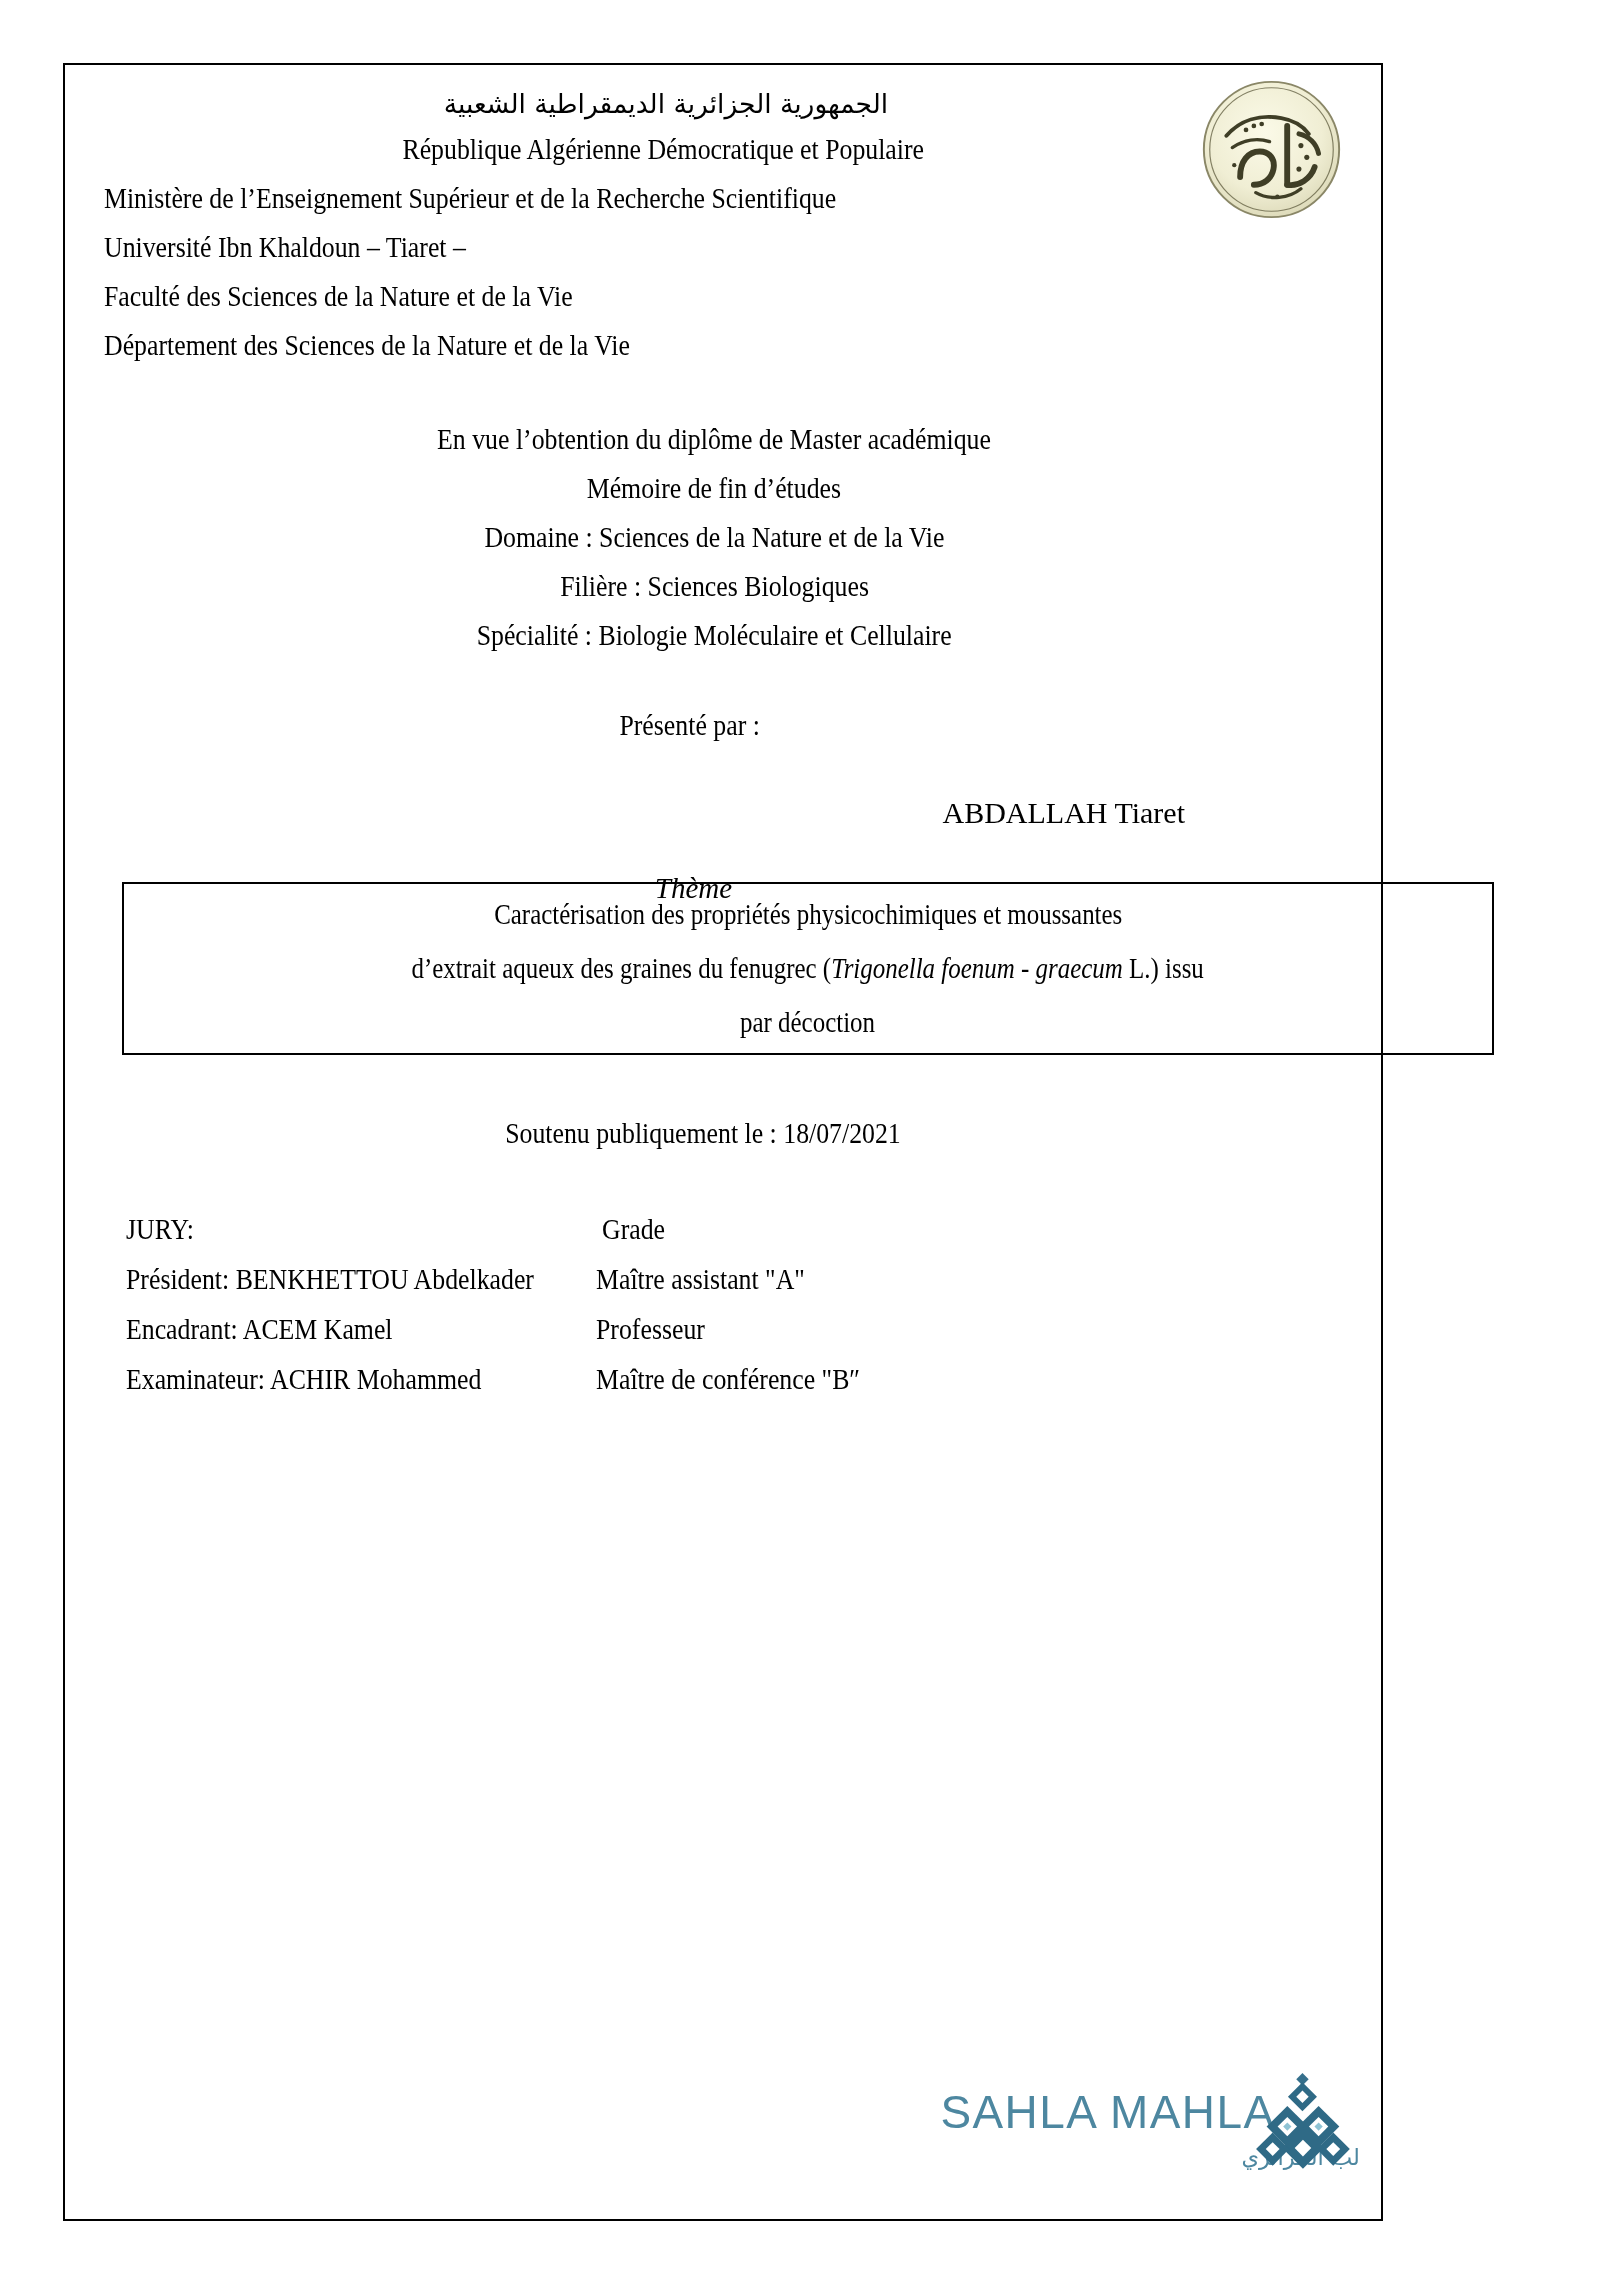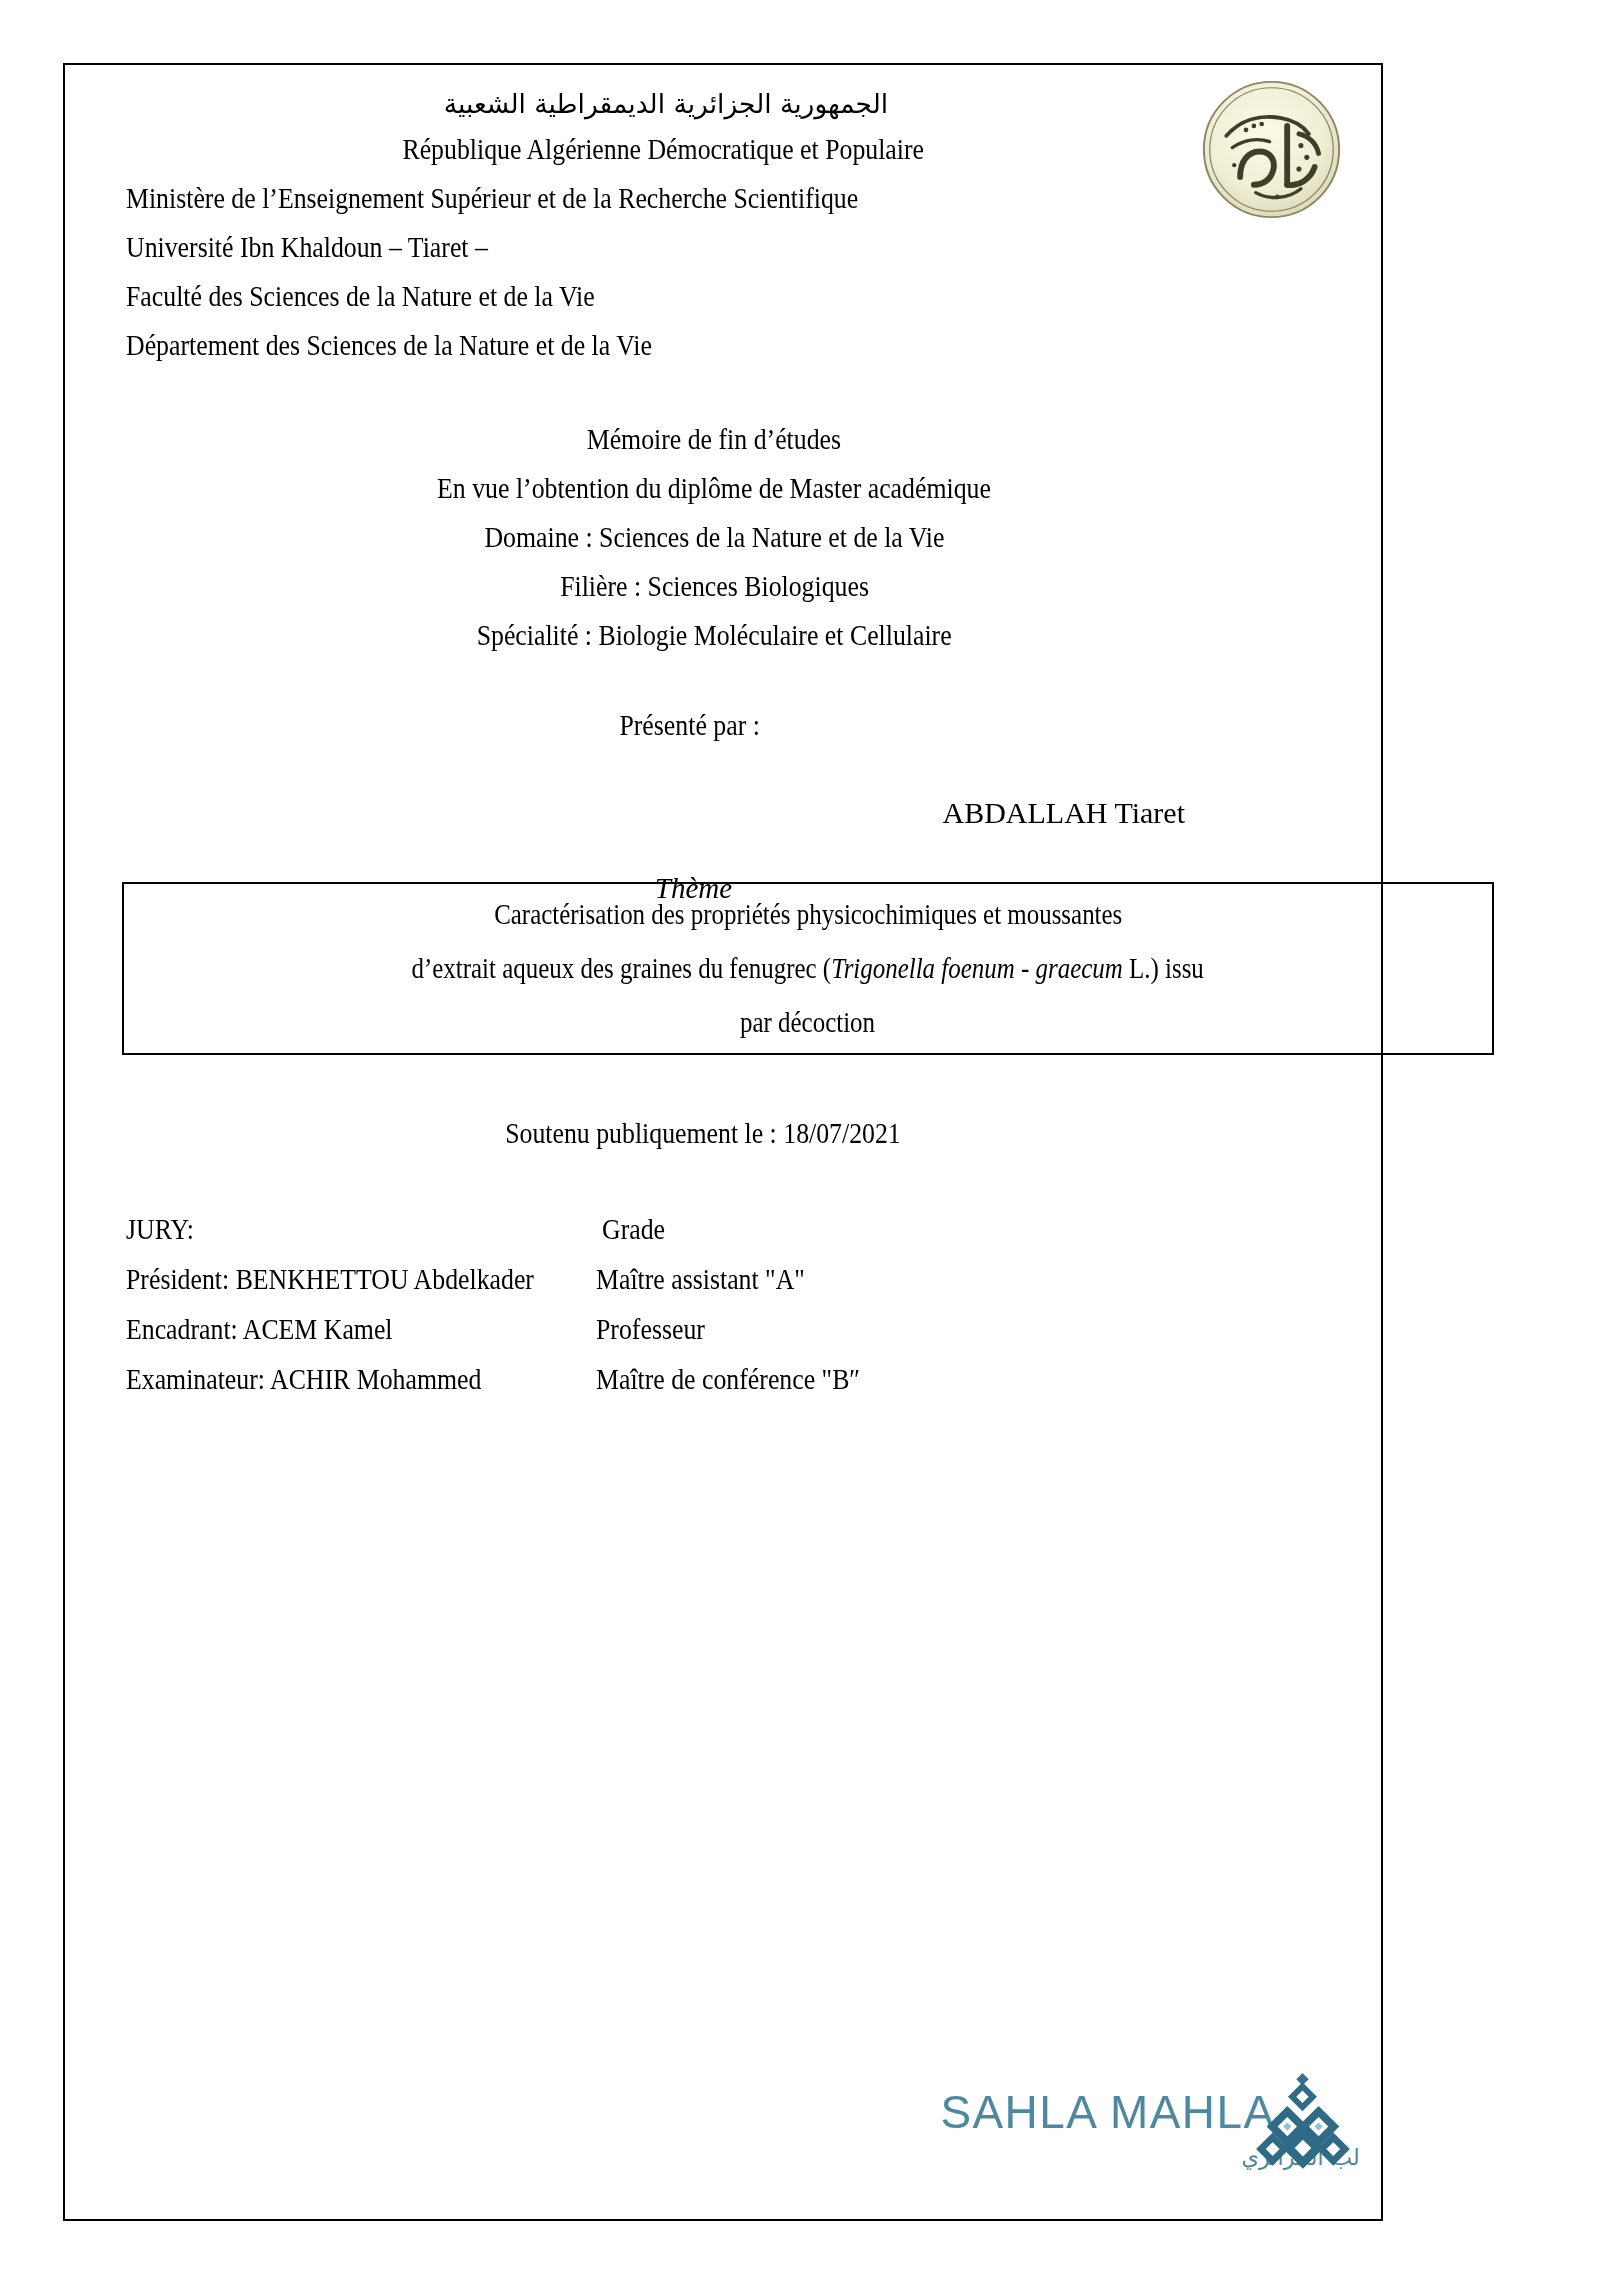--- a/index.html
+++ b/index.html
@@ -66,21 +66,21 @@
     font-size: 26.5px;
     height: 43px;
     font-family: "DejaVu Sans", "Liberation Sans", sans-serif;
   }
   .hdr-c {
     text-align: center;
     padding-right: 119px;
   }
   .hdr-l {
     text-align: left;
-    padding-left: 61px;
+    padding-left: 39px;
   }
 
   
   .logo-wrap {
     position: absolute;
     right: 35px;
     top: 9.8px;
     width: 149px;
     height: 149px;
   }
@@ -257,24 +257,24 @@
       <div class="hdr-line hdr-l">
         <span class="cond cond-left">Faculté  des Sciences de la Nature et de la Vie</span>
       </div>
       <div class="hdr-line hdr-l">
         <span class="cond cond-left">Département  des Sciences de la Nature et de la Vie</span>
       </div>
     </div>
 
     <div class="center-block">
       <div class="ctr-line">
+        <span class="cond">En vue l’obtention du diplôme de Master académique</span>
+      </div>
+      <div class="ctr-line">
         <span class="cond">Mémoire de fin d’études</span>
-      </div>
-      <div class="ctr-line">
-        <span class="cond">En vue l’obtention du diplôme de Master académique</span>
       </div>
       <div class="ctr-line">
         <span class="cond">Domaine : Sciences de la Nature et de la Vie</span>
       </div>
       <div class="ctr-line">
         <span class="cond">Filière : Sciences Biologiques</span>
       </div>
       <div class="ctr-line">
         <span class="cond">Spécialité : Biologie Moléculaire et Cellulaire</span>
       </div>

